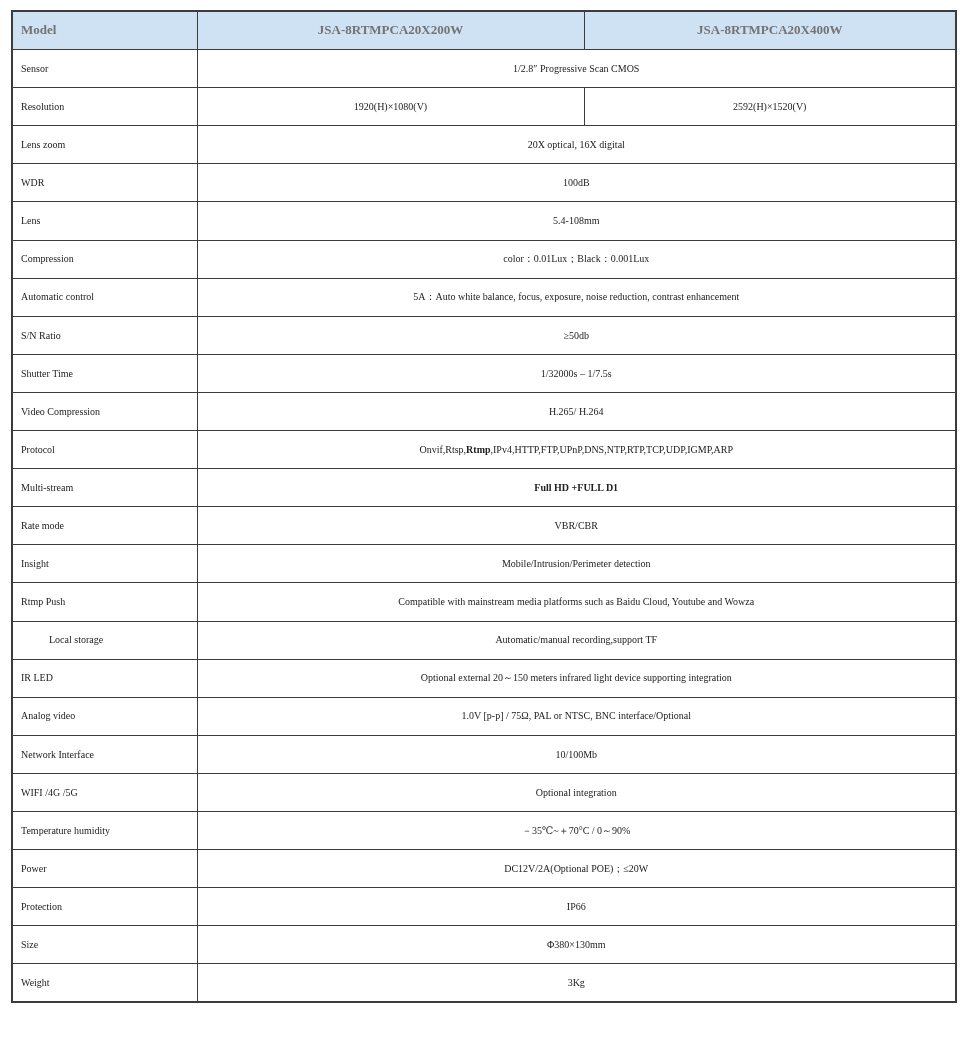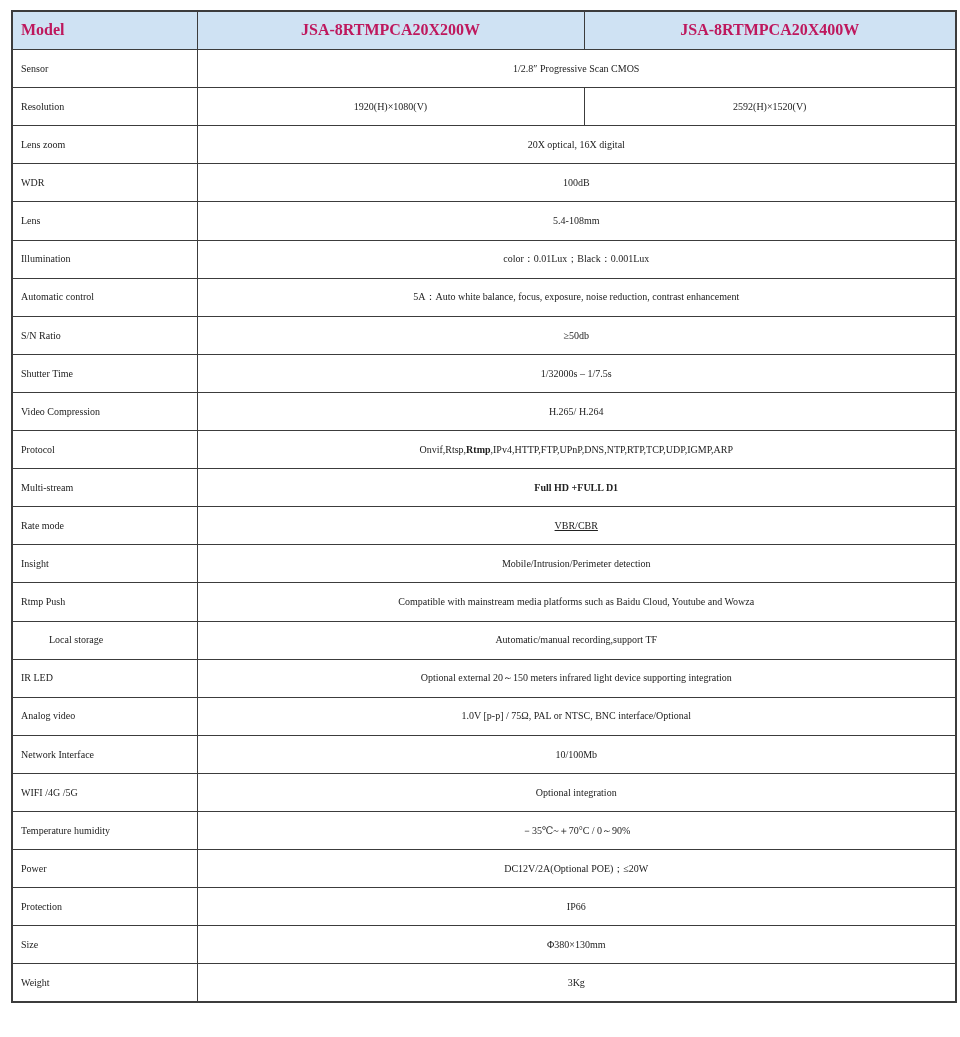--- a/index.html
+++ b/index.html
@@ -37,22 +37,22 @@
   }
   table.spec td.label-cell {
     text-align: left;
   }
   table.spec td.value-cell {
     text-align: center;
   }
   table.spec tr.header-row td {
     background: #cfe2f3;
     font-weight: bold;
-    color: #be185d;
-    font-size: 16px;
+    color: #737373;
+    font-size: 13px;
   }
   .bold-part { font-weight: bold; }
 </style>
 </head>
 <body>
 
 <div class="page">
   <table class="spec">
     <colgroup>
       <col class="c1">
@@ -82,21 +82,21 @@
         </tr>
         <tr>
           <td class="label-cell" style="border-color: rgb(60, 60, 60);">WDR</td>
           <td class="value-cell" colspan="2" style="border-color: rgb(60, 60, 60);">100dB</td>
         </tr>
         <tr>
           <td class="label-cell" style="border-color: rgb(60, 60, 60);">Lens</td>
           <td class="value-cell" colspan="2" style="border-color: rgb(60, 60, 60);">5.4-108mm</td>
         </tr>
         <tr>
-          <td class="label-cell" style="border-color: rgb(60, 60, 60);">Illumination</td>
+          <td class="label-cell" style="border-color: rgb(60, 60, 60);">Compression</td>
           <td class="value-cell" colspan="2" style="border-color: rgb(60, 60, 60);">color：0.01Lux；Black：0.001Lux</td>
         </tr>
         <tr>
           <td class="label-cell" style="border-color: rgb(60, 60, 60);">Automatic control</td>
           <td class="value-cell" colspan="2" style="border-color: rgb(60, 60, 60);">5A：Auto white balance, focus, exposure, noise reduction, contrast enhancement</td>
         </tr>
         <tr>
           <td class="label-cell" style="border-color: rgb(60, 60, 60);">S/N Ratio</td>
           <td class="value-cell" colspan="2" style="border-color: rgb(60, 60, 60);">≥50db</td>
         </tr>
@@ -111,21 +111,21 @@
         <tr>
           <td class="label-cell" style="border-color: rgb(60, 60, 60);">Protocol</td>
           <td class="value-cell" colspan="2" style="border-color: rgb(60, 60, 60);"><span>Onvif,Rtsp,</span><span class="bold-part">Rtmp</span><span>,IPv4,HTTP,FTP,UPnP,DNS,NTP,RTP,TCP,UDP,IGMP,ARP</span></td>
         </tr>
         <tr>
           <td class="label-cell" style="border-color: rgb(60, 60, 60);">Multi-stream</td>
           <td class="value-cell" colspan="2" style="border-color: rgb(60, 60, 60); font-weight: bold;">Full HD +FULL D1</td>
         </tr>
         <tr>
           <td class="label-cell" style="border-color: rgb(60, 60, 60);">Rate mode</td>
-          <td class="value-cell" colspan="2" style="border-color: rgb(60, 60, 60); text-decoration: underline;">VBR/CBR</td>
+          <td class="value-cell" colspan="2" style="border-color: rgb(60, 60, 60);">VBR/CBR</td>
         </tr>
         <tr>
           <td class="label-cell" style="border-color: rgb(60, 60, 60);">Insight</td>
           <td class="value-cell" colspan="2" style="border-color: rgb(60, 60, 60);">Mobile/Intrusion/Perimeter detection</td>
         </tr>
         <tr>
           <td class="label-cell" style="border-color: rgb(60, 60, 60);">Rtmp Push</td>
           <td class="value-cell" colspan="2" style="border-color: rgb(60, 60, 60);">Compatible with mainstream media platforms such as Baidu Cloud, Youtube and Wowza</td>
         </tr>
         <tr>

